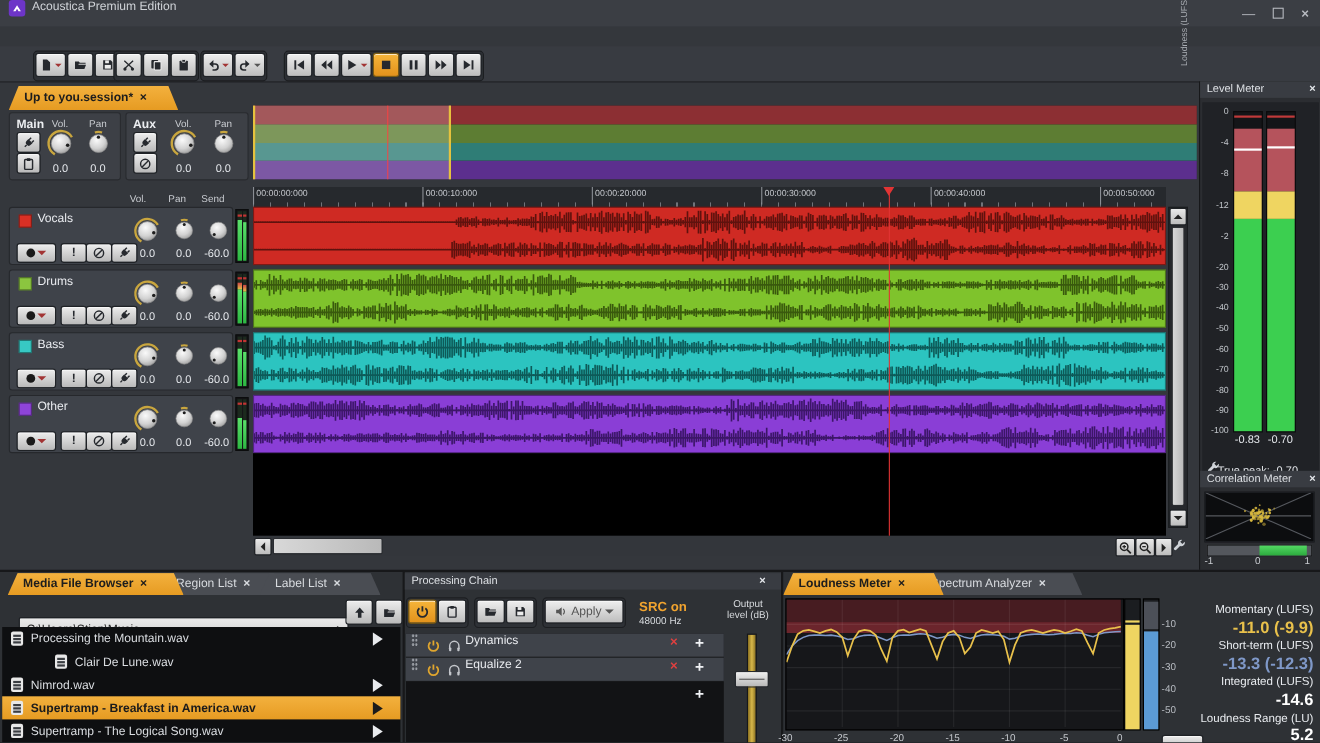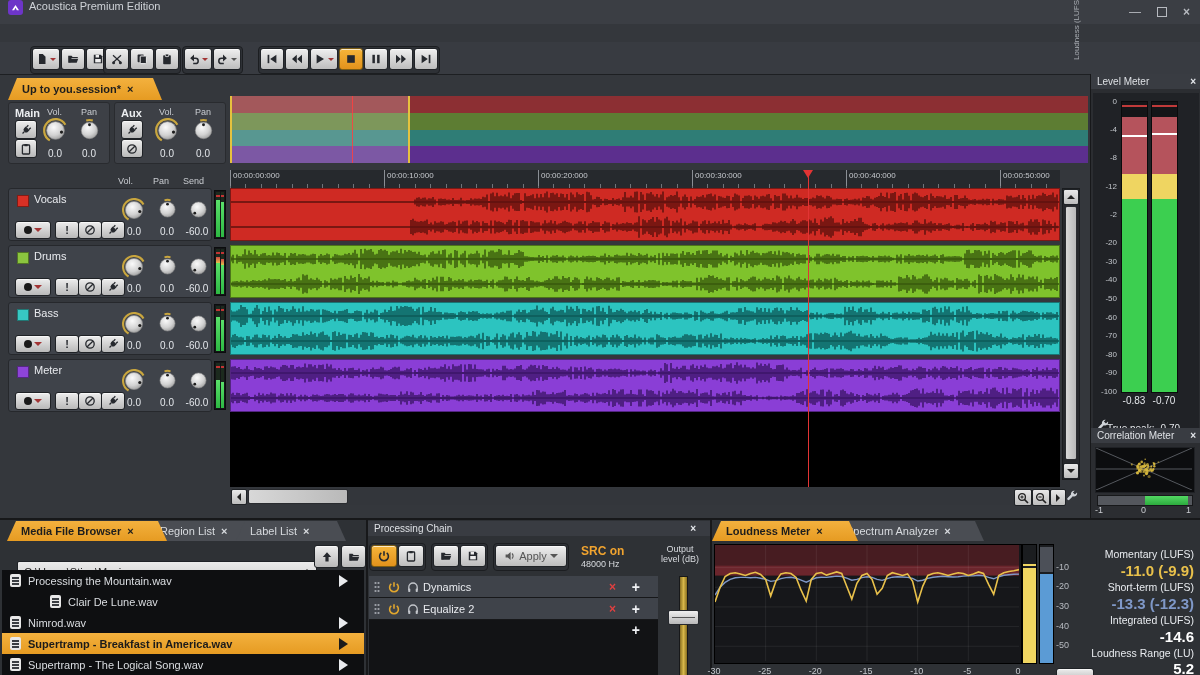--- a/index.html
+++ b/index.html
@@ -87,21 +87,21 @@
   .updown{position:absolute;right:6px;top:4px;display:flex;flex-direction:column;gap:2px;}
   .updown i{width:0;height:0;border:3px solid transparent;}
   #filelist{position:absolute;left:2px;top:50px;width:362px;height:105px;background:#0e0f11;}
   .frow{position:absolute;left:0;width:100%;height:21px;display:flex;align-items:center;color:#dadde1;}
   .frow.sel{background:linear-gradient(#f3b13e,#e69b22);color:#1b1b1b;font-weight:bold;}
   .ficon{width:11px;height:13px;background:#e8e8e8;border-radius:2px;margin:0 7px 0 8px;position:relative;flex:none;}
   .ficon:before{content:"";position:absolute;left:2px;top:3px;width:7px;height:1.5px;background:#3a3d42;box-shadow:0 3px #3a3d42,0 6px #3a3d42;}
   .fplay{position:absolute;right:10px;width:0;height:0;border:6px solid transparent;border-left:9px solid currentColor;}
   #chaintb{position:absolute;left:369px;top:23px;width:280px;height:30px;}
   #chainlist{position:absolute;left:369px;top:56px;width:289px;height:99px;background:#121315;}
-  .crow{position:absolute;left:0;width:100%;height:21px;background:#3f434a;border-bottom:1px solid #17181a;display:flex;align-items:center;color:#e8eaee;}
+  .crow{position:absolute;left:0;width:100%;height:21px;background:#3f434a;border-bottom:1px solid #17181a;display:flex;color:#e8eaee;}
   .cdots{width:6px;height:12px;margin:0 5px;background:radial-gradient(circle 1px,#9a9ea5 1px,transparent 1.2px) 0 0/3px 4px;}
   .cx{position:absolute;right:42px;color:#e04040;font-weight:bold;font-size:12px;}
   .cplus{position:absolute;right:18px;color:#f0f2f5;font-weight:bold;font-size:14px;}
   #outslider{position:absolute;left:679px;top:56px;width:7px;height:110px;background:linear-gradient(90deg,#8a7020,#d8b84a,#8a7020);border:1px solid #17181a;}
   #outhandle{position:absolute;left:668px;top:90px;width:29px;height:13px;background:linear-gradient(#efefef,#b8b8b8);border:1px solid #26292e;border-radius:2px;}
   #outhandle:before{content:"";position:absolute;left:3px;right:3px;top:6px;height:1px;background:#555;}
   #loudgraph{position:absolute;left:714px;top:24px;width:306px;height:118px;background:#16171a;border:1px solid #000;}
   .lbar{position:absolute;top:24px;width:13px;height:118px;background:#1b1d20;border:1px solid #000;}
   .xlab{position:absolute;top:146px;font-size:9px;color:#c6c9ce;width:30px;text-align:center;}
   .ylab{position:absolute;font-size:9px;color:#b8bcc2;}
@@ -514,21 +514,21 @@
           <div class="mmfill" style="height: 75%;"></div>
           <div class="mmpk" style="top: 6%;"></div>
         </div>
         <div class="mm">
           <div class="mmfill" style="height: 70%;"></div>
           <div class="mmpk" style="top: 6%;"></div>
         </div>
       </div>
       <div class="thr" style="top: 359px;">
     <span class="swatch" style="background: rgb(142, 68, 216);"></span>
-    <span class="tname">Meter</span>
+    <span class="tname">Other</span>
     <span class="sbtn rb" style="left:6px;top:32px;width:34px;height:16px">
       <span style="display:inline-block;width:8px;height:8px;border-radius:50%;background:#1a1a1a"></span>
           <i class="tri" style="border-top-color:#a23434;margin-top:4px;margin-left:2px"></i>
     </span>
     <span class="sbtn" style="left:46px;top:32px;width:22px;height:16px;font-size:11px">!</span>
     <span class="sbtn" style="left:69px;top:32px;width:22px;height:16px">
           <span class="ic">
             <svg width="12" height="12" viewBox="0 0 12 12" fill="currentColor">
               <circle cx="6" cy="6" r="4.2" fill="none" stroke="currentColor" stroke-width="1.3"></circle>
               <path d="M3.2 8.8 8.8 3.2" stroke="currentColor" stroke-width="1.3"></path>

